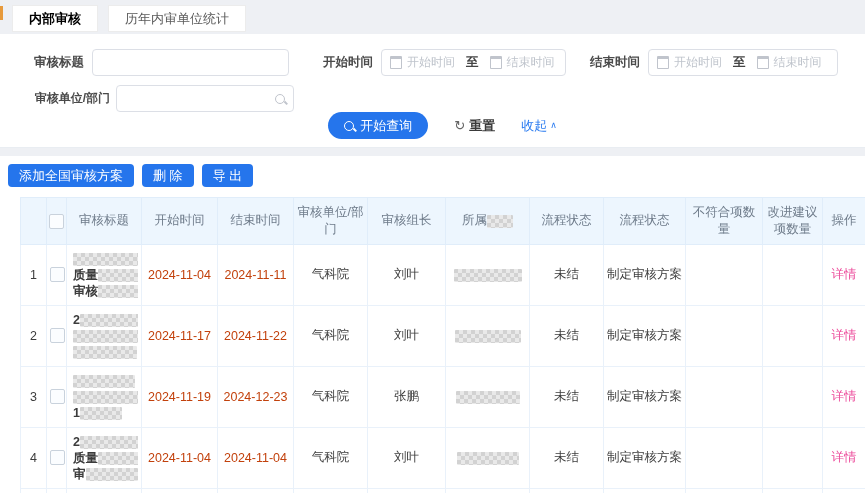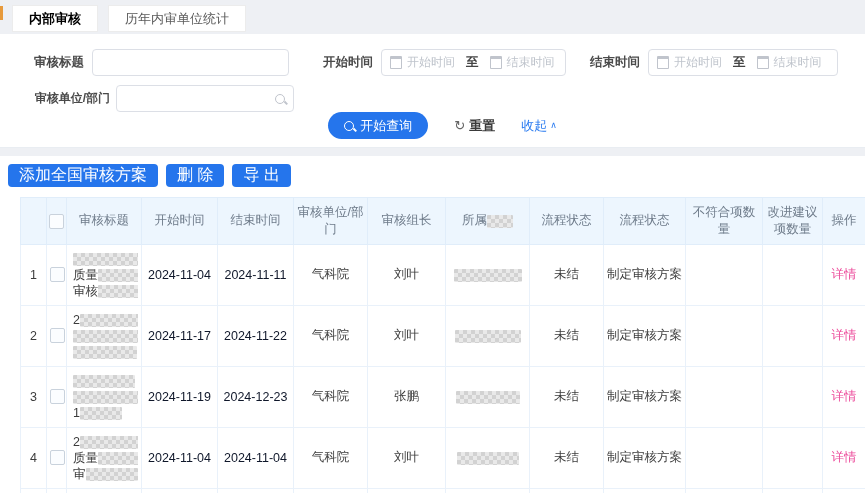--- a/index.html
+++ b/index.html
@@ -35,32 +35,32 @@
   .unit-mag{color:#c0c4cc;margin-left:auto;}
   .btnrow{display:flex;align-items:center;justify-content:center;gap:26px;}
   .btn-primary{display:inline-flex;align-items:center;gap:6px;background:#2575ec;color:#fff;border:none;border-radius:14px;height:27px;padding:0 16px;font-size:13px;cursor:pointer;}
   .reset{display:inline-flex;align-items:center;gap:4px;font-size:13px;color:#3a3a3a;font-weight:bold;cursor:pointer;}
   .reset .ric{font-weight:normal;color:#666;font-size:13px;}
   .collapse{display:inline-flex;align-items:center;gap:3px;font-size:13px;color:#2a7bf0;cursor:pointer;}
   .collapse .caret{font-size:9px;position:relative;top:-1px;}
   
   .content{background:#fff;margin-top:8px;height:330px;padding:8px 0 0 8px;box-sizing:content-box;}
   .toolbar{display:flex;gap:8px;}
-  .btn-sm{background:#2575ec;color:#fff;border:none;border-radius:4px;height:23px;padding:0 11px;font-size:16px;white-space:nowrap;cursor:pointer;}
+  .btn-sm{background:#2575ec;color:#fff;border:none;border-radius:4px;height:23px;padding:0 11px;font-size:13px;white-space:nowrap;cursor:pointer;}
   
   table{border-collapse:collapse;margin:10px 0 0 12px;width:845px;table-layout:fixed;background:#fff;}
   th{background:#edf6fe;border:1px solid #e0edfa;font-weight:normal;font-size:12.5px;color:#6e7b8a;padding:6px 2px;height:24px;line-height:1.35;}
   td{border:1px solid #e9f1fa;font-size:12.5px;color:#3c3c3c;text-align:center;height:56px;padding:2px 3px;overflow:hidden;}
   td.title-cell{text-align:left;padding-left:6px;}
-  .tline{line-height:16px;white-space:nowrap;overflow:hidden;}
+  .tline{line-height:16px;white-space:nowrap;overflow:hidden;font-weight:bold;}
   .rdx{display:inline-block;height:13px;vertical-align:middle;border-radius:1px;
        background:repeating-conic-gradient(#e9e9e9 0% 25%,#d2d2d2 0% 50%) 0 0/8px 8px;}
   .cbx{display:inline-block;width:13px;height:13px;border:1px solid #c9d2dc;border-radius:2px;background:#fbfdff;vertical-align:middle;cursor:pointer;}
   .link{color:#ec4899;cursor:pointer;}
-  .date{color:#0f172a;}
+  .date{color:#c2410c;}
 </style>
 </head>
 <body>
 
 <span class="edge-accent"></span>
 
 <div class="tabbar">
   <div class="tab active">内部审核</div>
   <div class="tab">历年内审单位统计</div>
 </div>

